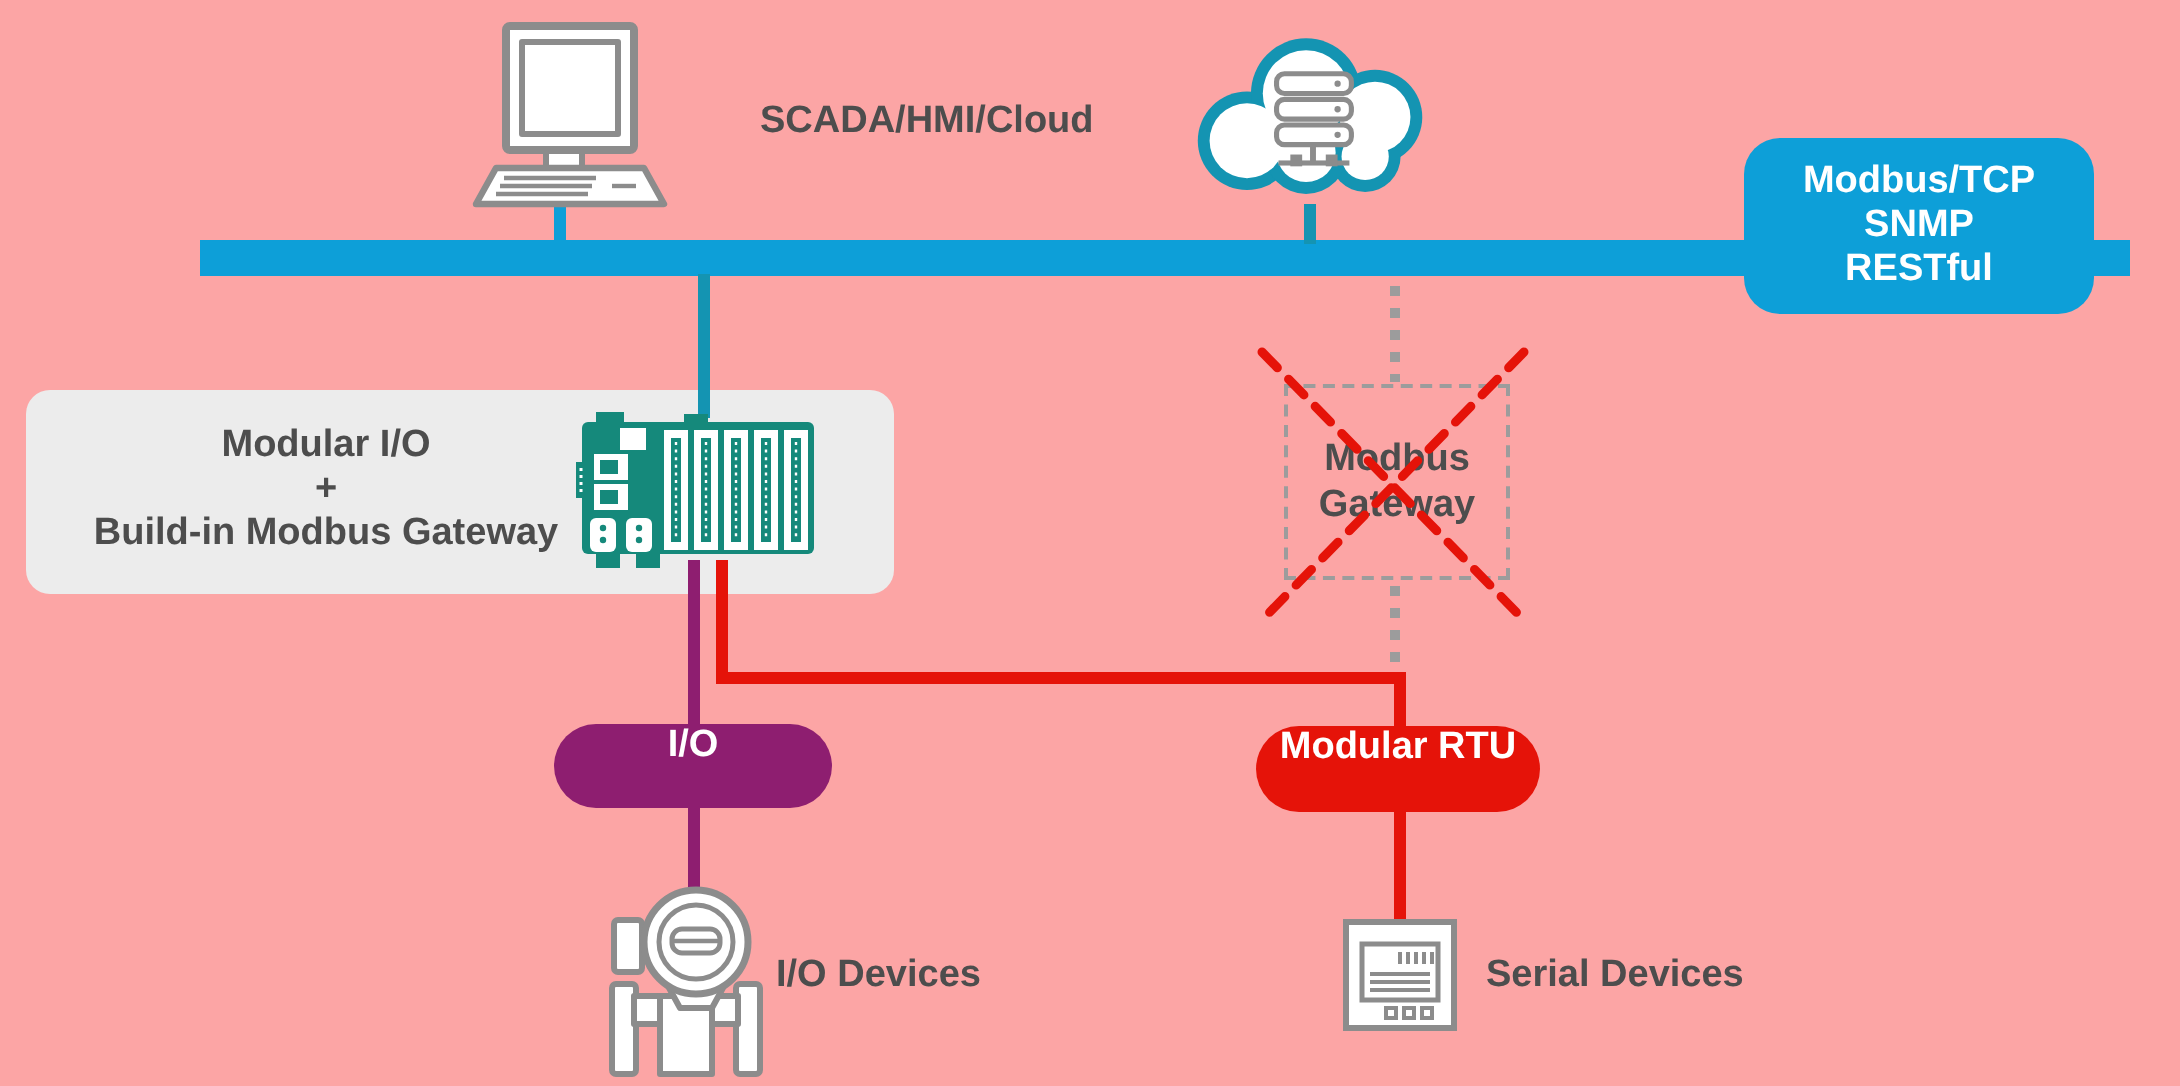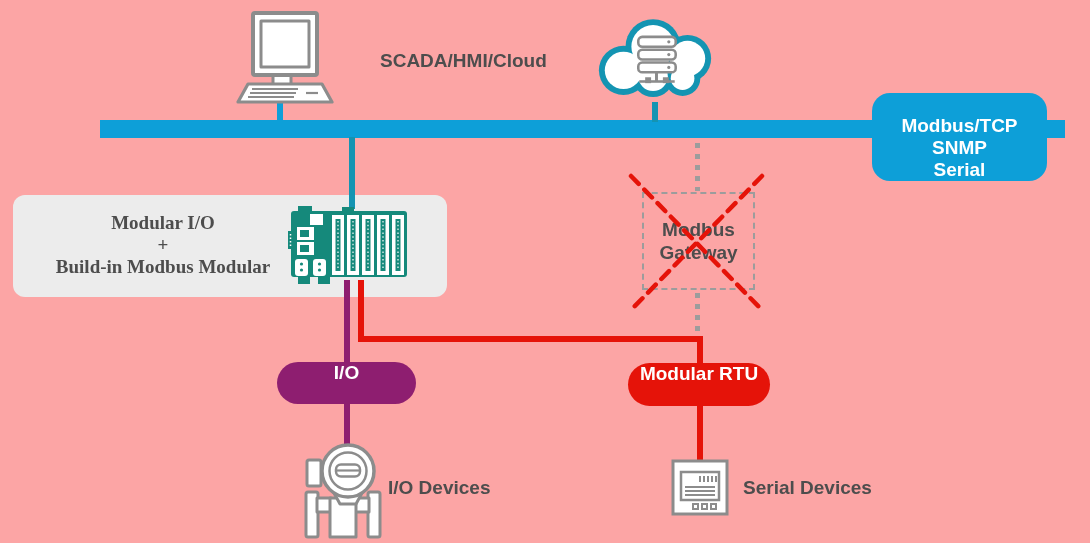--- a/index.html
+++ b/index.html
@@ -26,28 +26,28 @@
 
   
   .scada-label{left:380px;top:50px;}
   .io-devices-label{left:388px;top:477px;text-align:right;}
   .serial-devices-label{left:743px;top:477px;}
 
   
   .protocol-box{
     left:872px;top:69px;width:175px;height:88px;border-radius:18px;
     background:var(--bus-blue);z-index:3;display:flex;flex-direction:column;
-    align-items:center;justify-content:flex-end;margin-top:24px;
+    align-items:center;justify-content:center;
   }
   .protocol-box .pline{color:#fff;font-weight:bold;font-size:19px;line-height:22px;}
 
   
   .gateway-panel{left:13px;top:195px;width:434px;height:102px;background:var(--panel-gray);border-radius:12px;z-index:0;}
   .panel-text{left:13px;top:212px;width:300px;text-align:center;z-index:1;}
-  .panel-text .tline{font-weight:bold;color:var(--text-dark);font-size:19px;line-height:22px;font-family:Liberation Serif, serif;}
+  .panel-text .tline{font-weight:bold;color:var(--text-dark);font-size:19px;line-height:22px;}
 
   
   .dash-v{width:5px;z-index:1;background-image:repeating-linear-gradient(to bottom,var(--dash-gray) 0,var(--dash-gray) 5px,transparent 5px,transparent 11px);}
   .dash-above{left:695px;top:143px;height:48px;}
   .dash-below{left:695px;top:293px;height:43px;}
   .crossed-box{
     left:642px;top:192px;width:113px;height:98px;border:2px dashed var(--dash-gray);
     box-sizing:border-box;z-index:2;display:flex;flex-direction:column;align-items:center;justify-content:center;
   }
   .crossed-box .xline{font-weight:bold;color:var(--text-dark);font-size:19px;line-height:23px;}
@@ -132,28 +132,28 @@
       <rect x="64" y="58" width="3" height="9"></rect>
       <rect x="48" y="66" width="36" height="2.6"></rect>
       <rect x="54" y="63" width="6" height="6"></rect>
         <rect x="72" y="63" width="6" height="6"></rect>
     </g>
   </svg>
 
   <div class="abs protocol-box">
     <div class="pline">Modbus/TCP</div>
     <div class="pline">SNMP</div>
-    <div class="pline">Serial</div>
+    <div class="pline">RESTful</div>
   </div>
 
   <div class="abs gateway-panel"></div>
   <div class="abs panel-text">
     <div class="tline">Modular I/O</div>
     <div class="tline">+</div>
-    <div class="tline">Build-in Modbus Modular</div>
+    <div class="tline">Build-in Modbus Gateway</div>
   </div>
 
   <svg class="abs icon-svg device-icon" width="122" height="80" viewBox="0 0 122 80">
     <g fill="#15897b">
       <rect x="10" y="1" width="14" height="8"></rect>
       <rect x="54" y="2" width="12" height="6"></rect>
       <rect x="0" y="26" width="5" height="18"></rect>
       <rect x="10" y="71" width="12" height="8"></rect>
       <rect x="30" y="71" width="12" height="8"></rect>
       <rect x="3" y="6" width="116" height="66" rx="3"></rect>

